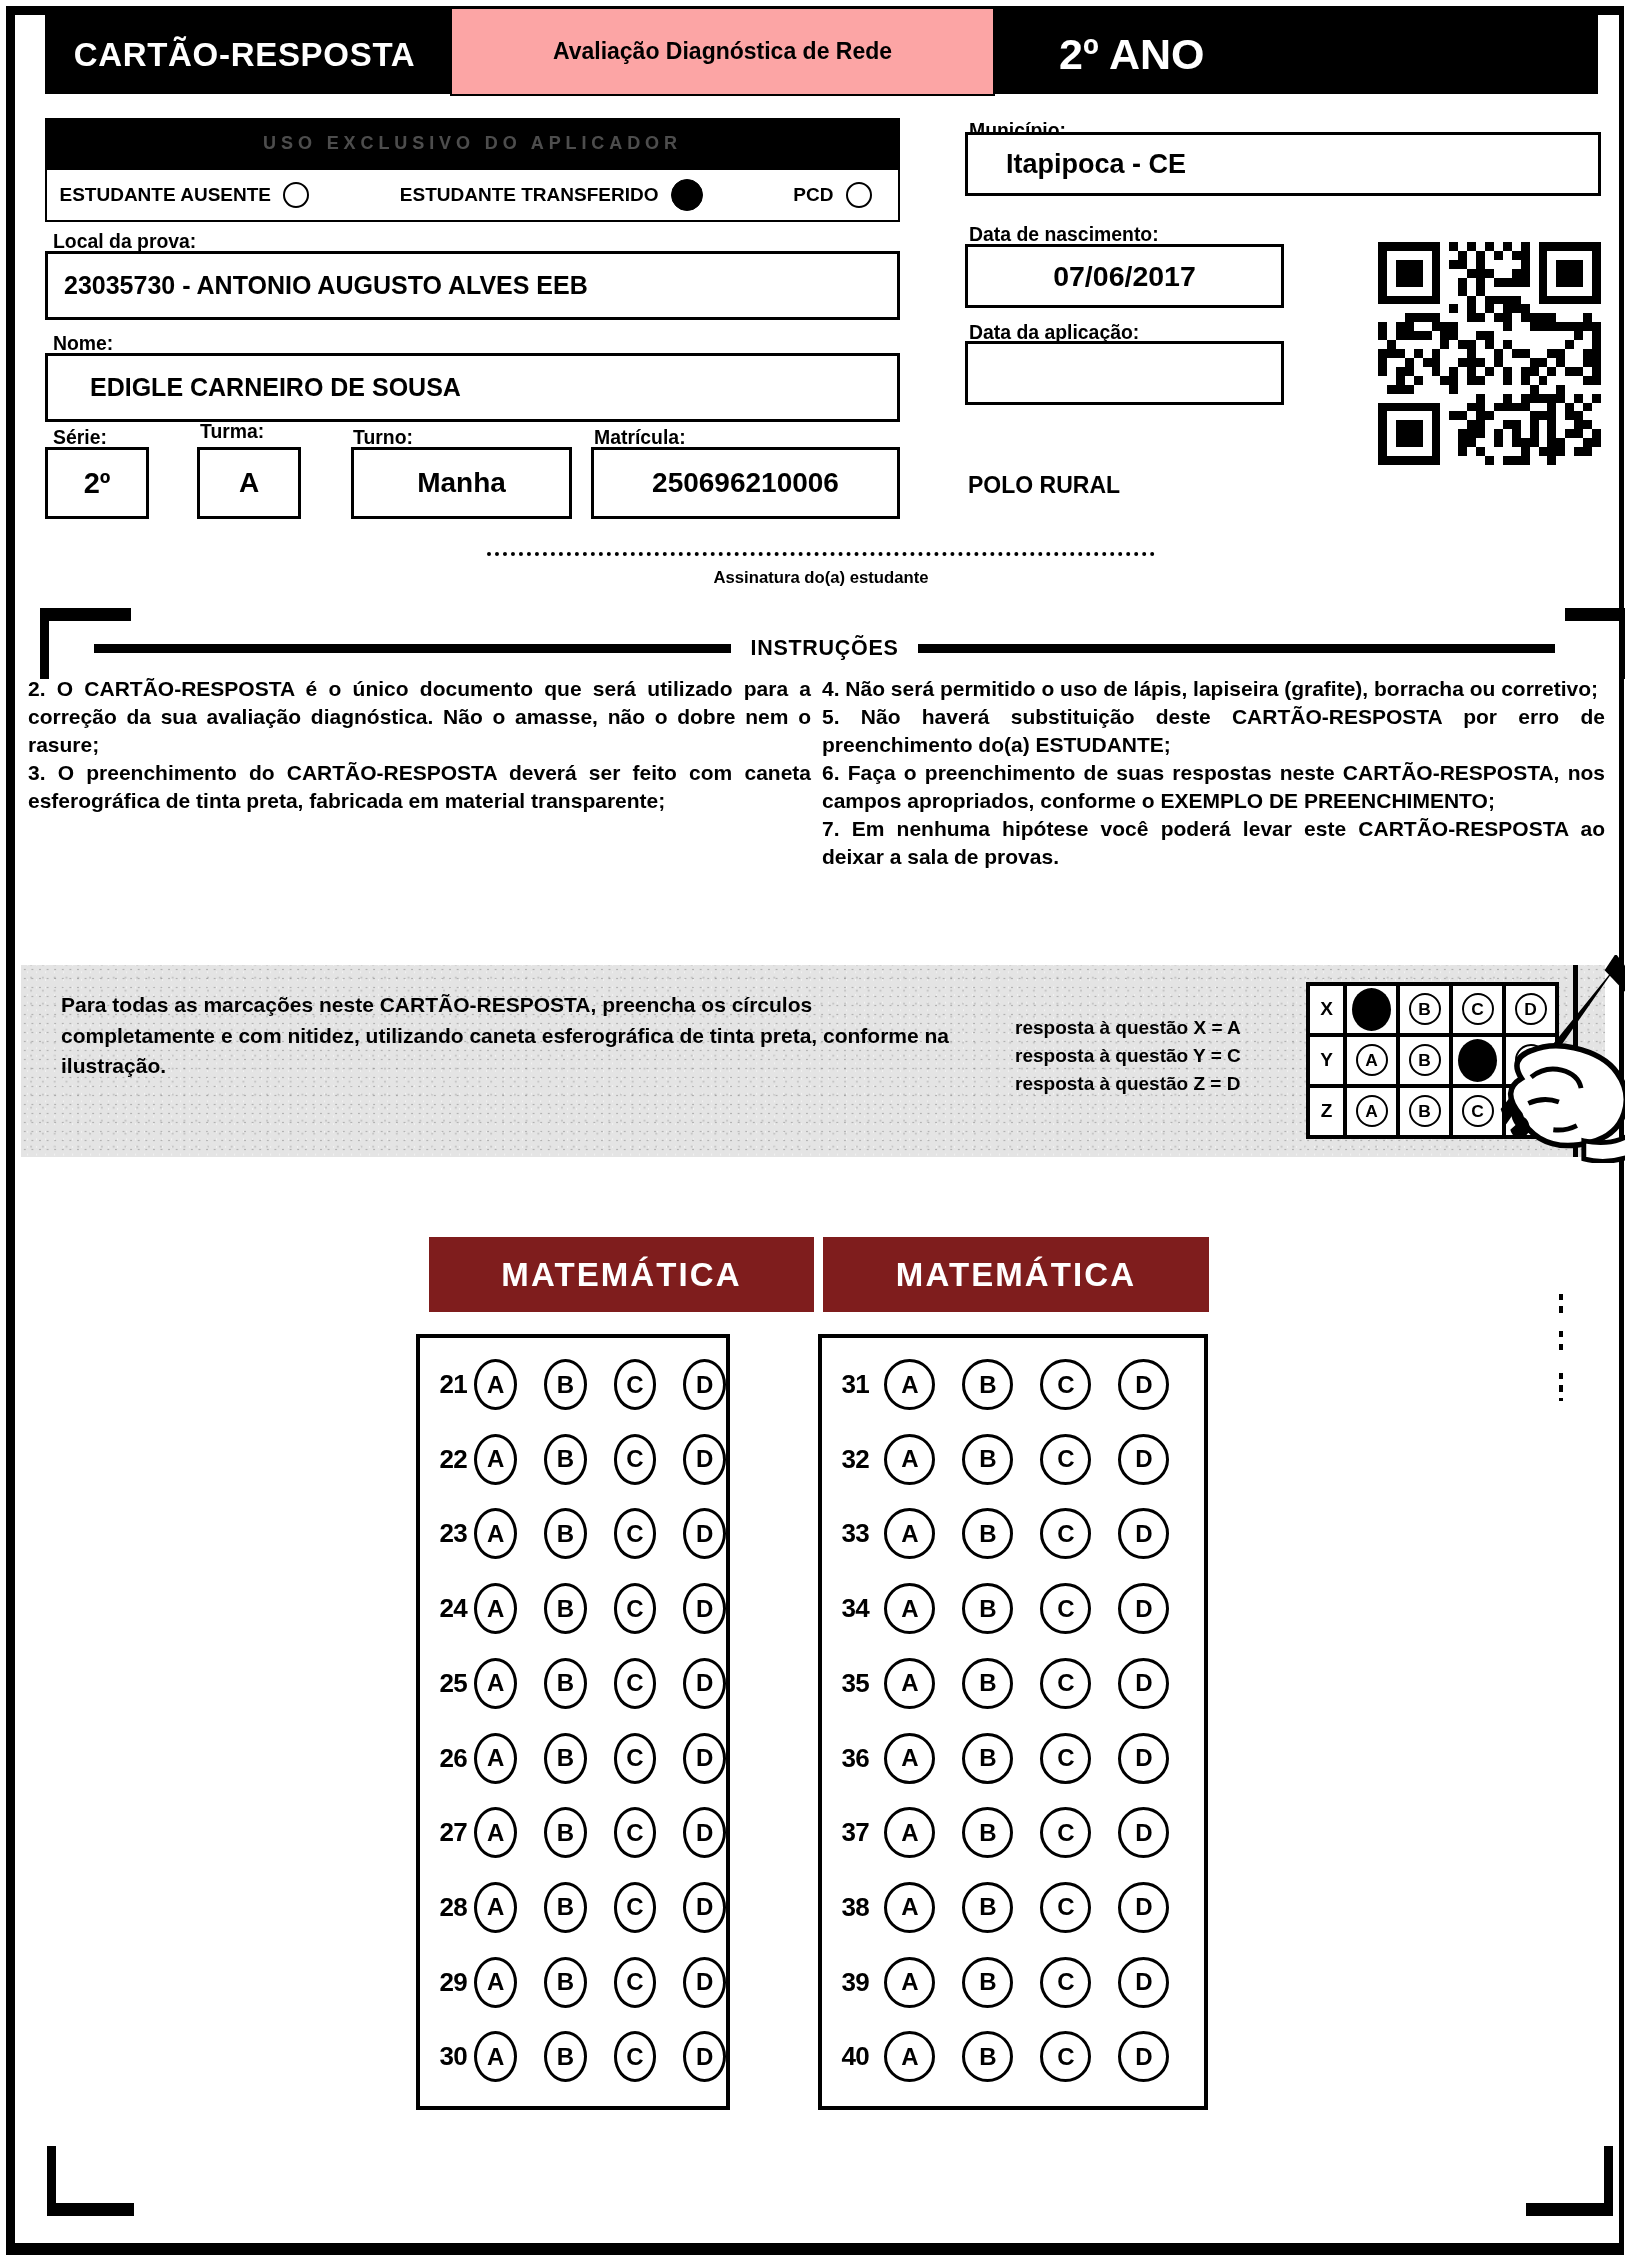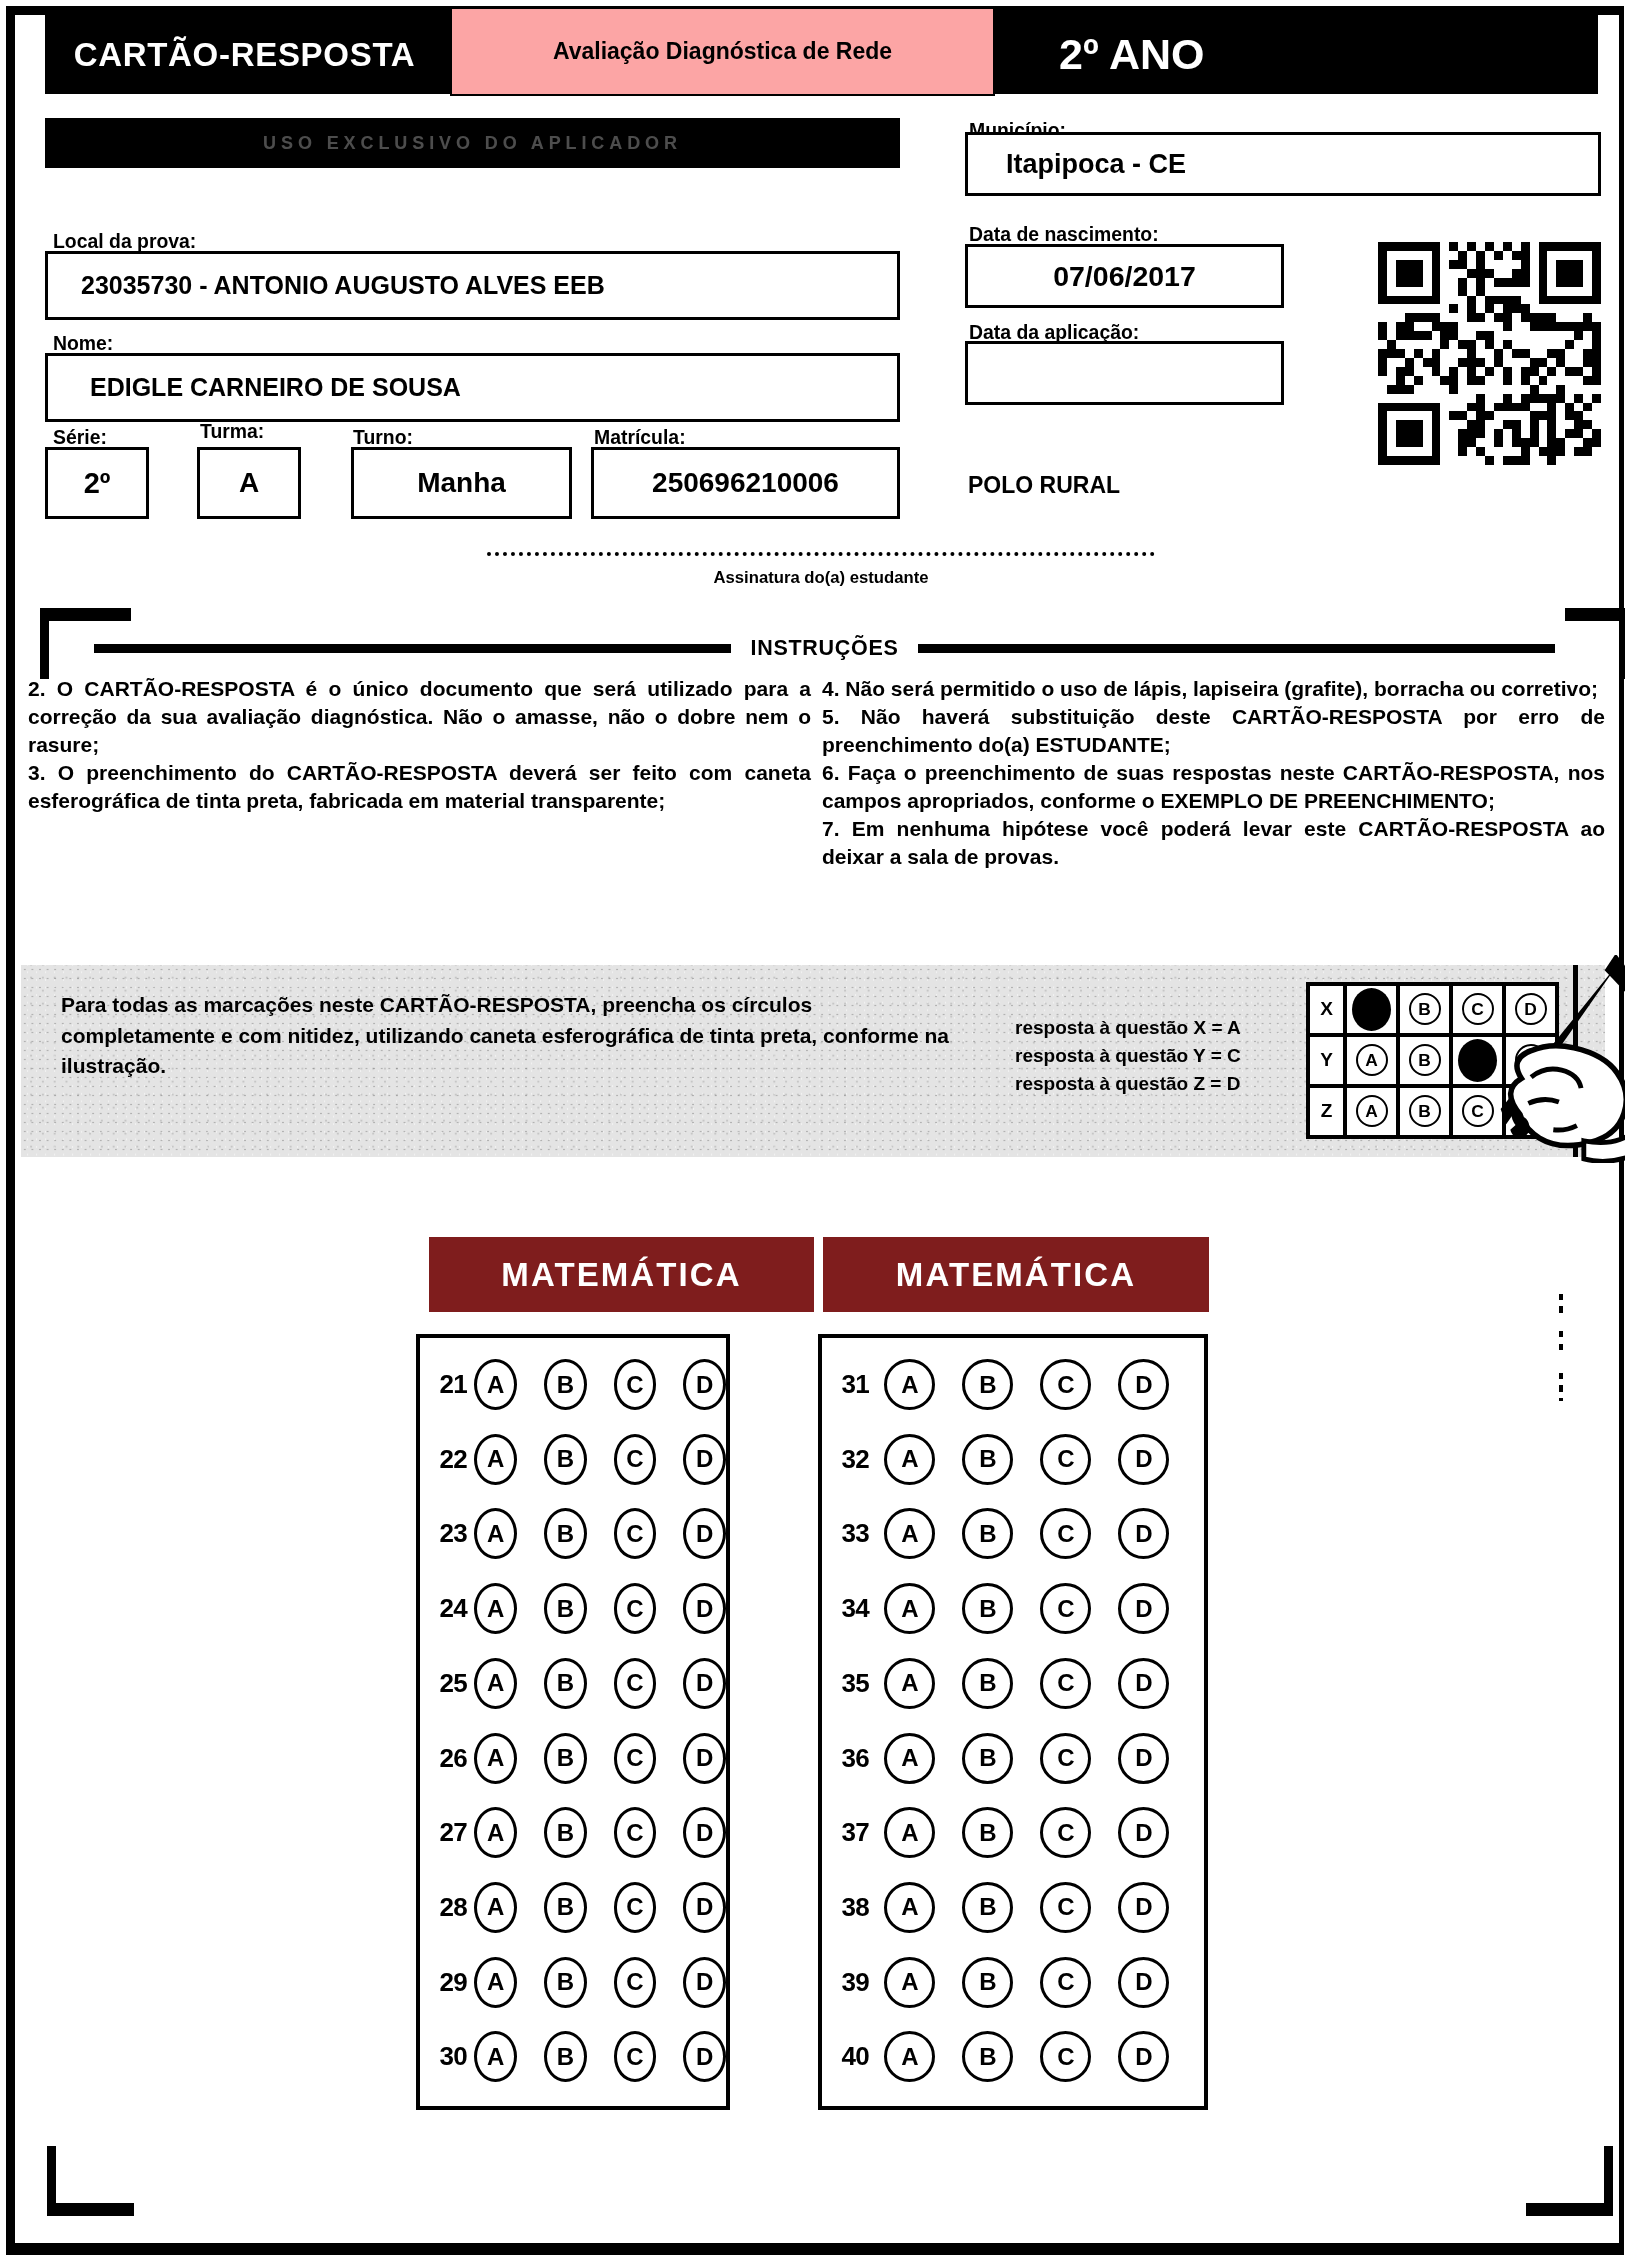--- a/index.html
+++ b/index.html
@@ -23,21 +23,21 @@
              display:flex;align-items:center;padding-left:66px;box-sizing:border-box;}
   
   .appl-bar{left:45px;top:118px;width:855px;height:50px;background:#000;display:flex;align-items:center;justify-content:center;}
   .appl-bar span{color:rgba(255,255,255,0.30);font-size:18px;letter-spacing:4.9px;}
   .appl-box{left:45px;top:168px;width:855px;height:54px;border:2.8px solid #000;box-sizing:border-box;
             display:flex;align-items:center;justify-content:space-between;padding:0 26px 0 12.5px;}
   .appl-item{display:flex;align-items:center;gap:12.5px;font-size:19px;}
   .opt-circle{width:26px;height:26px;border:2.8px solid #000;border-radius:50%;box-sizing:border-box;}
   .opt-circle.filled{background:#000;width:32px;height:32px;border-width:1.4px;}
   
-  .val-left{display:flex;align-items:center;padding-left:33px;box-sizing:border-box;}
+  .val-left{display:flex;align-items:center;padding-left:16px;box-sizing:border-box;}
   .val-center{display:flex;align-items:center;justify-content:center;box-sizing:border-box;}
   
   .qr{left:1378px;top:239px;width:223px;height:229px;}
   .qr svg{width:100%;height:100%;}
   
   .sig-line{left:487px;top:552px;width:668px;height:0;border-top:4.9px dotted #000;}
   .sig-label{left:487px;top:568px;width:668px;text-align:center;font-size:16.7px;}
   
   .mark{pointer-events:none;}
   .mark.tl{left:40px;top:608px;width:82px;height:58px;border-top:13px solid #000;border-left:9px solid #000;}
@@ -97,20 +97,34 @@
   <div class="frame"></div>
 
   <div class="abs hdr-band"></div>
   <div class="abs hdr-title">CARTÃO-RESPOSTA</div>
   <div class="abs hdr-sub">Avaliação Diagnóstica de Rede</div>
   <div class="abs hdr-grade">2º ANO</div>
 
   <div class="abs appl-bar">
     <span>USO EXCLUSIVO DO APLICADOR</span>
   </div>
+  <div class="abs appl-box">
+      <div class="appl-item">
+        <span>ESTUDANTE AUSENTE</span>
+        <div class="opt-circle"></div>
+      </div>
+      <div class="appl-item">
+        <span>ESTUDANTE TRANSFERIDO</span>
+        <div class="opt-circle filled"></div>
+      </div>
+      <div class="appl-item">
+        <span>PCD</span>
+        <div class="opt-circle"></div>
+      </div>
+    </div>
 
   <div class="abs flabel" style="left:53px;top:230px;">Local da prova:</div>
   <div class="abs box val-left" style="left:45px;top:251px;width:855px;height:69px;">
     <span class="fvalue">23035730 - ANTONIO AUGUSTO ALVES EEB</span>
   </div>
 
   <div class="abs flabel" style="left:53px;top:332px;">Nome:</div>
   <div class="abs box val-left" style="left:45px;top:353px;width:855px;height:69px;padding-left:42px;">
     <span class="fvalue">EDIGLE CARNEIRO DE SOUSA</span>
   </div>

